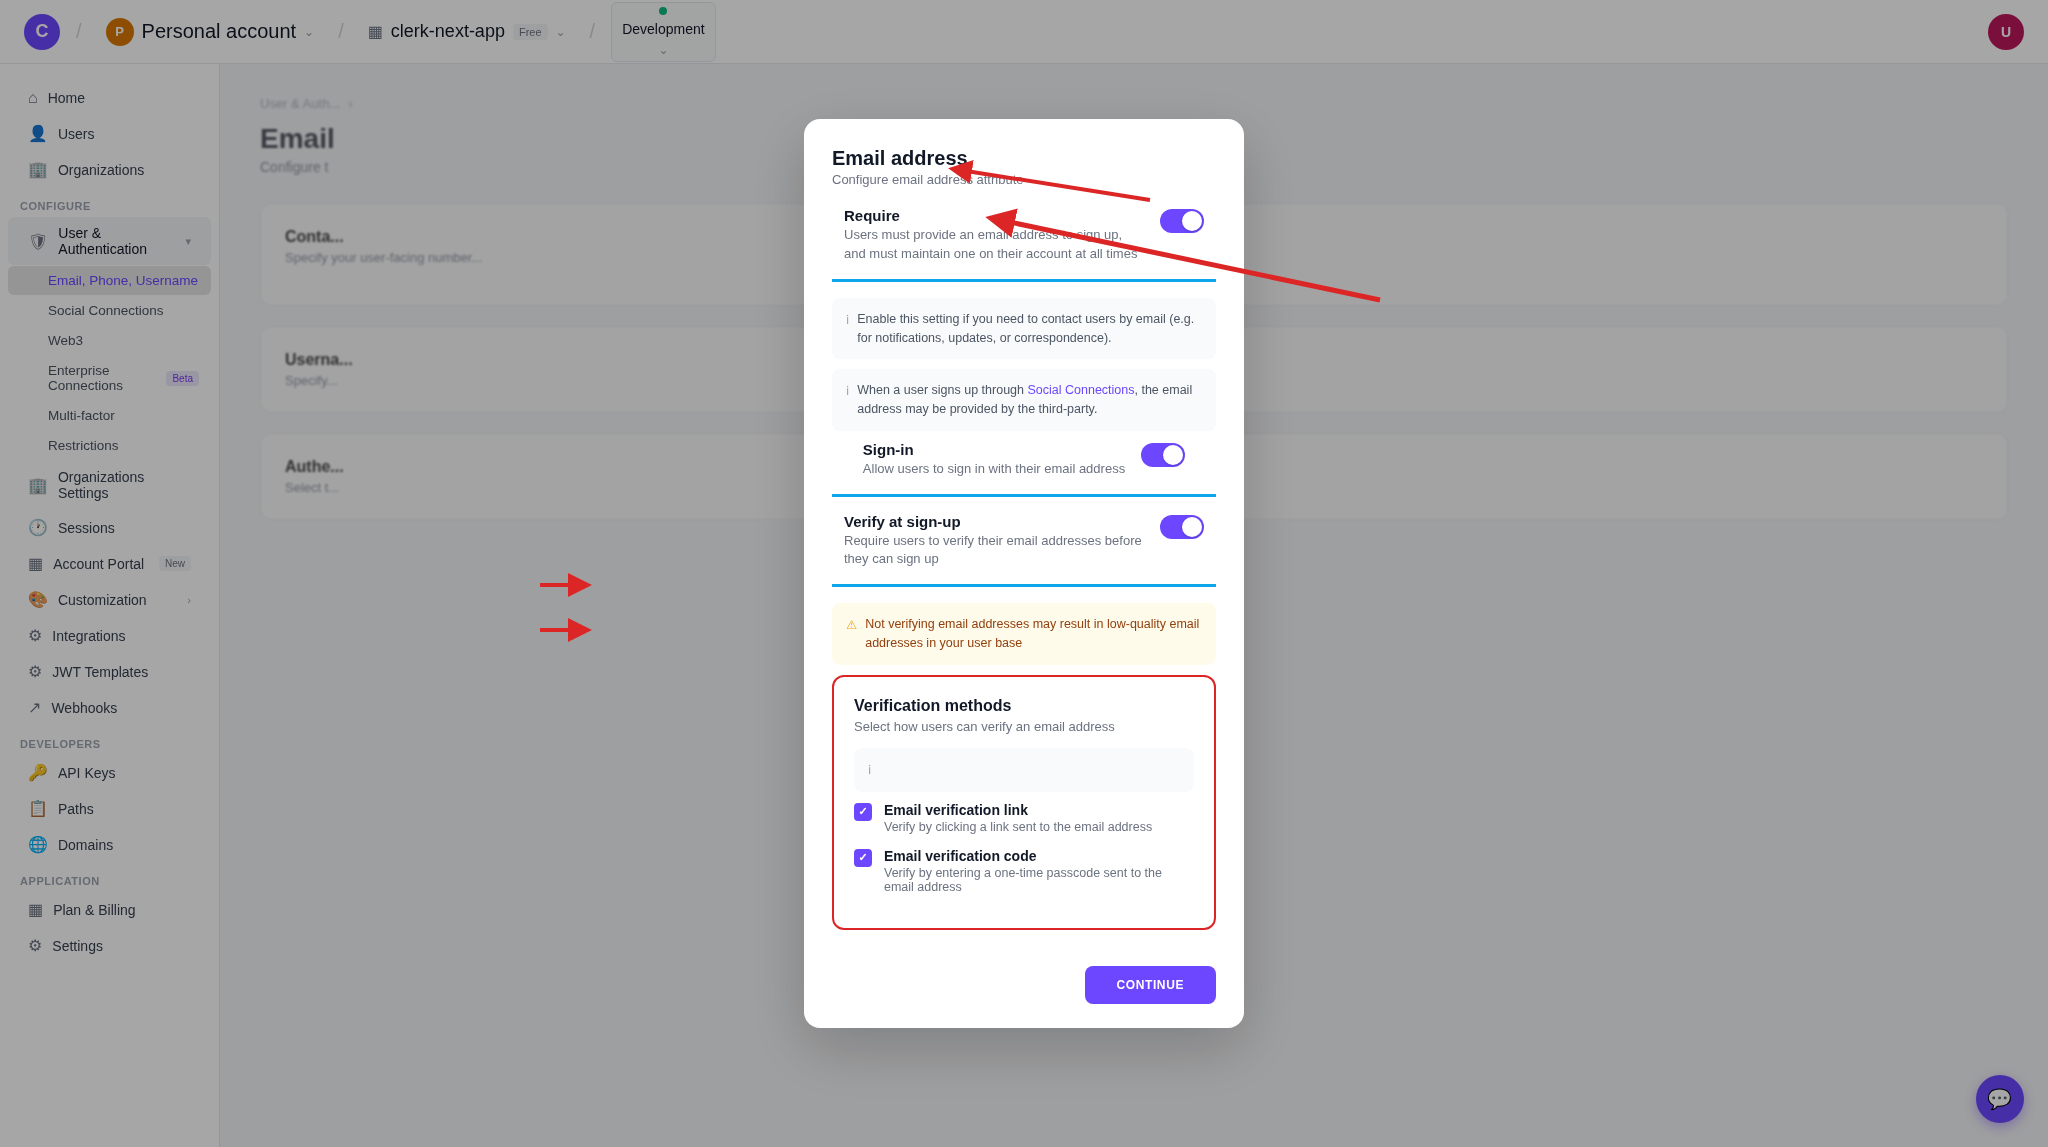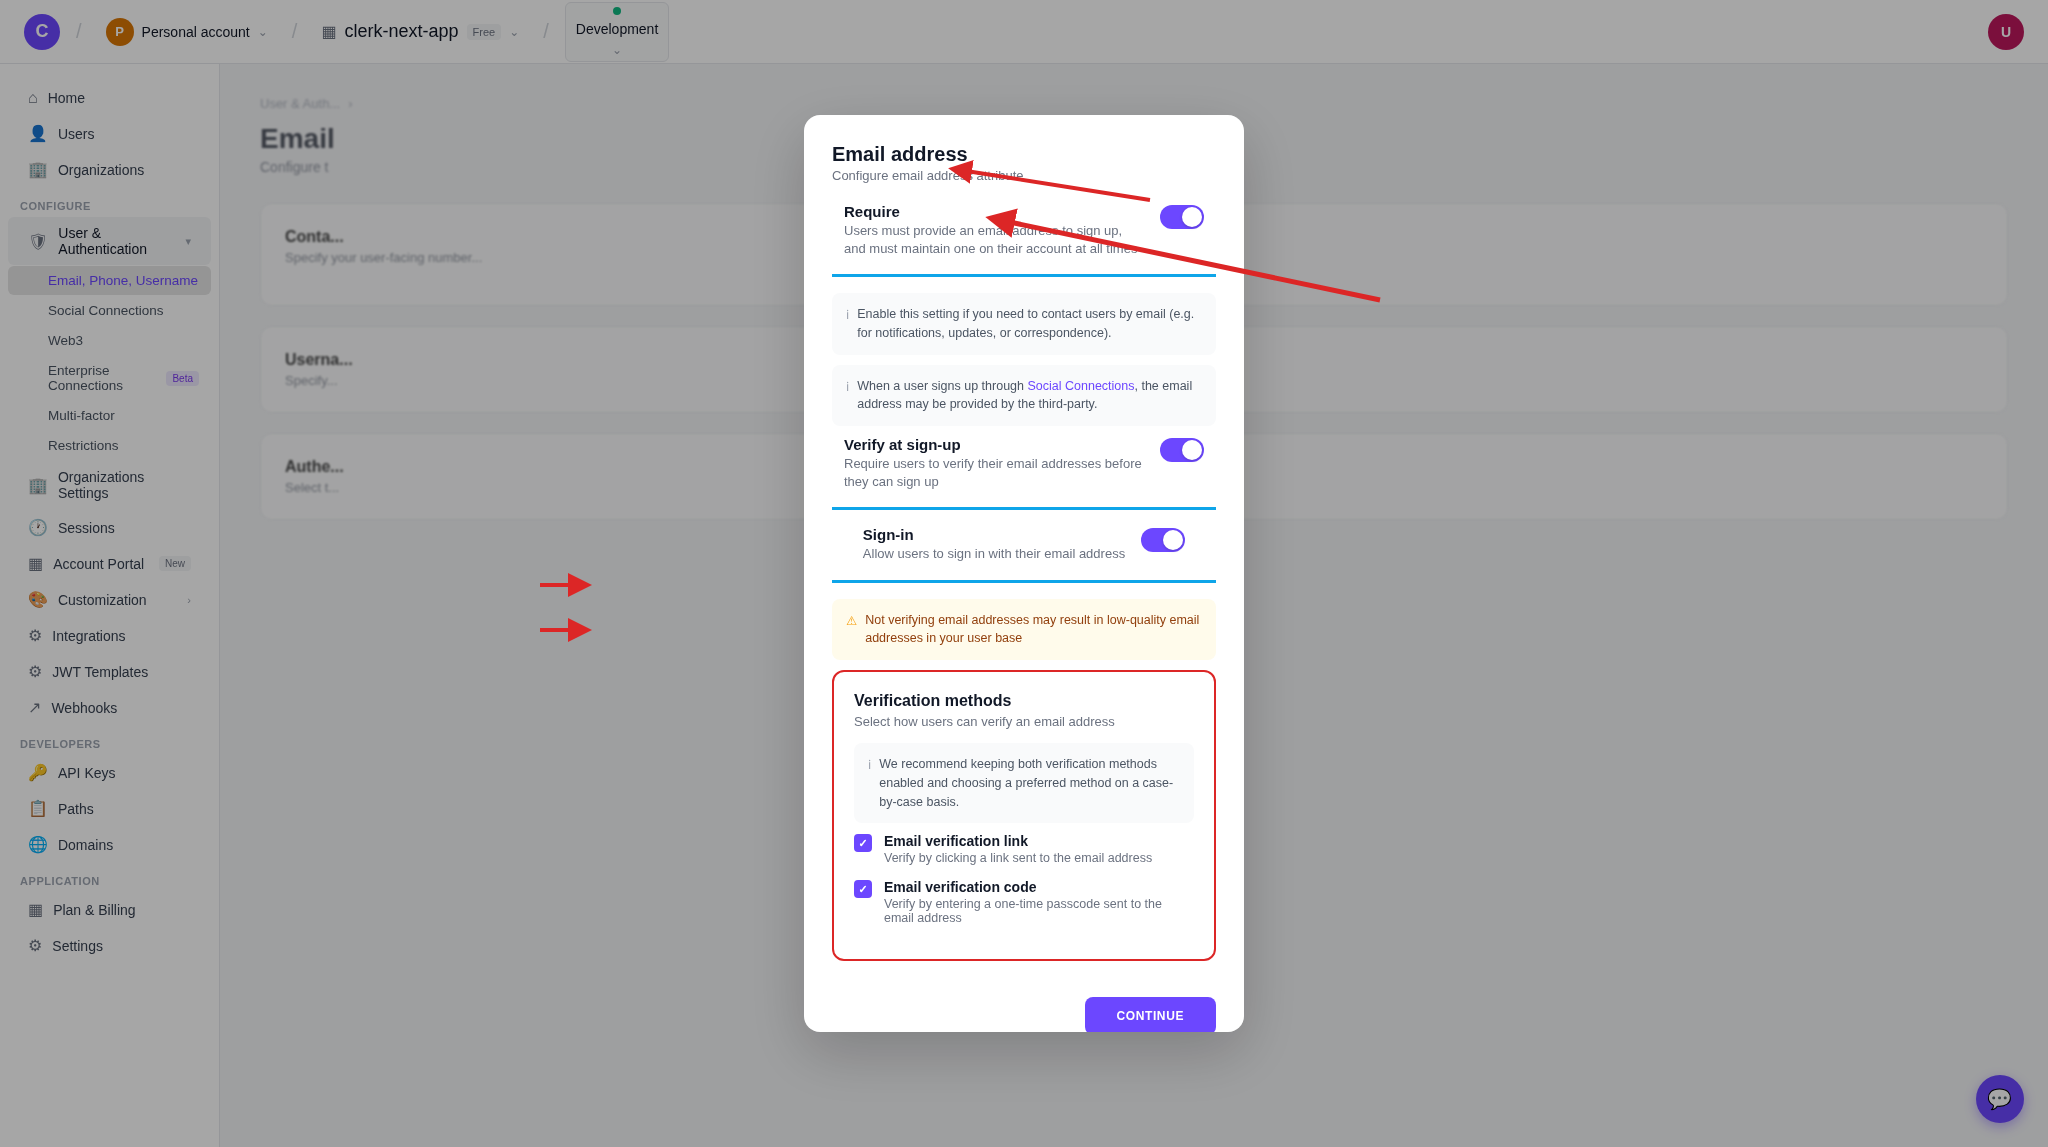--- a/index.html
+++ b/index.html
@@ -19,21 +19,21 @@
     .topnav-sep { color: #d1d5db; font-size: 20px; margin: 0 4px; }
     .topnav-account {
       display: flex; align-items: center; gap: 8px; cursor: pointer;
       padding: 4px 8px; border-radius: 6px;
     }
     .account-avatar {
       width: 28px; height: 28px; border-radius: 50%; background: #d97706;
       display: flex; align-items: center; justify-content: center;
       color: white; font-size: 13px; font-weight: 600;
     }
-    .topnav-account-name { font-size: 14px; font-weight: 500; color: #111827; }
+    .topnav-account-name { font-size: 20px; font-weight: 500; color: #111827; }
     .topnav-chevron { color: #9ca3af; font-size: 12px; }
     .topnav-app {
       display: flex; align-items: center; gap: 8px; cursor: pointer;
       padding: 4px 8px; border-radius: 6px;
     }
     .app-icon { color: #6b7280; font-size: 16px; }
     .app-name { font-size: 18px; font-weight: 500; color: #111827; }
     .app-badge {
       background: #f3f4f6; color: #6b7280; font-size: 11px;
       padding: 2px 6px; border-radius: 4px; font-weight: 500;
@@ -366,54 +366,53 @@
       </div>
       <div class="info-box">
         <span class="info-icon">ℹ</span>
         <span>
           <span>When a user signs up through </span><a href="#">Social Connections</a><span>, the email address may be provided by the third-party.</span>
         </span>
       </div>
 
       <div class="modal-row">
         <div>
-          <div class="modal-row-label">Verify at sign-up</div>
-          <div class="modal-row-desc">Require users to verify their email addresses before they can sign up</div>
+          <div class="modal-row-label">Sign-in</div>
+          <div class="modal-row-desc">Allow users to sign in with their email address</div>
         </div>
         <div class="modal-row-right">
           <div class="toggle on">
             <div class="toggle-thumb"></div>
           </div>
         </div>
       </div>
 
       <div class="modal-row">
         <div>
-          <div class="modal-row-label">Sign-in</div>
-          <div class="modal-row-desc">Allow users to sign in with their email address</div>
+          <div class="modal-row-label">Verify at sign-up</div>
+          <div class="modal-row-desc">Require users to verify their email addresses before they can sign up</div>
         </div>
         <div class="modal-row-right">
           <div class="toggle on">
             <div class="toggle-thumb"></div>
           </div>
         </div>
       </div>
 
       <div class="warn-box">
         <span class="warn-icon">⚠</span>
         <span>Not verifying email addresses may result in low-quality email addresses in your user base</span>
       </div>
 
       <div class="verification-box">
         <div class="verification-title">Verification methods</div>
         <div class="verification-desc">Select how users can verify an email address</div>
 
         <div class="info-box">
           <span class="info-icon">ℹ</span>
-          <span>We recommend keeping both verification methods enabled and choosing a preferred method on a case-by-case basis.</span>
         </div>
 
         <div class="checkbox-row">
           <div class="checkbox">
             <span class="checkbox-check">✓</span>
           </div>
           <div>
             <div class="checkbox-label">Email verification link</div>
             <div class="checkbox-desc">Verify by clicking a link sent to the email address</div>
           </div>

